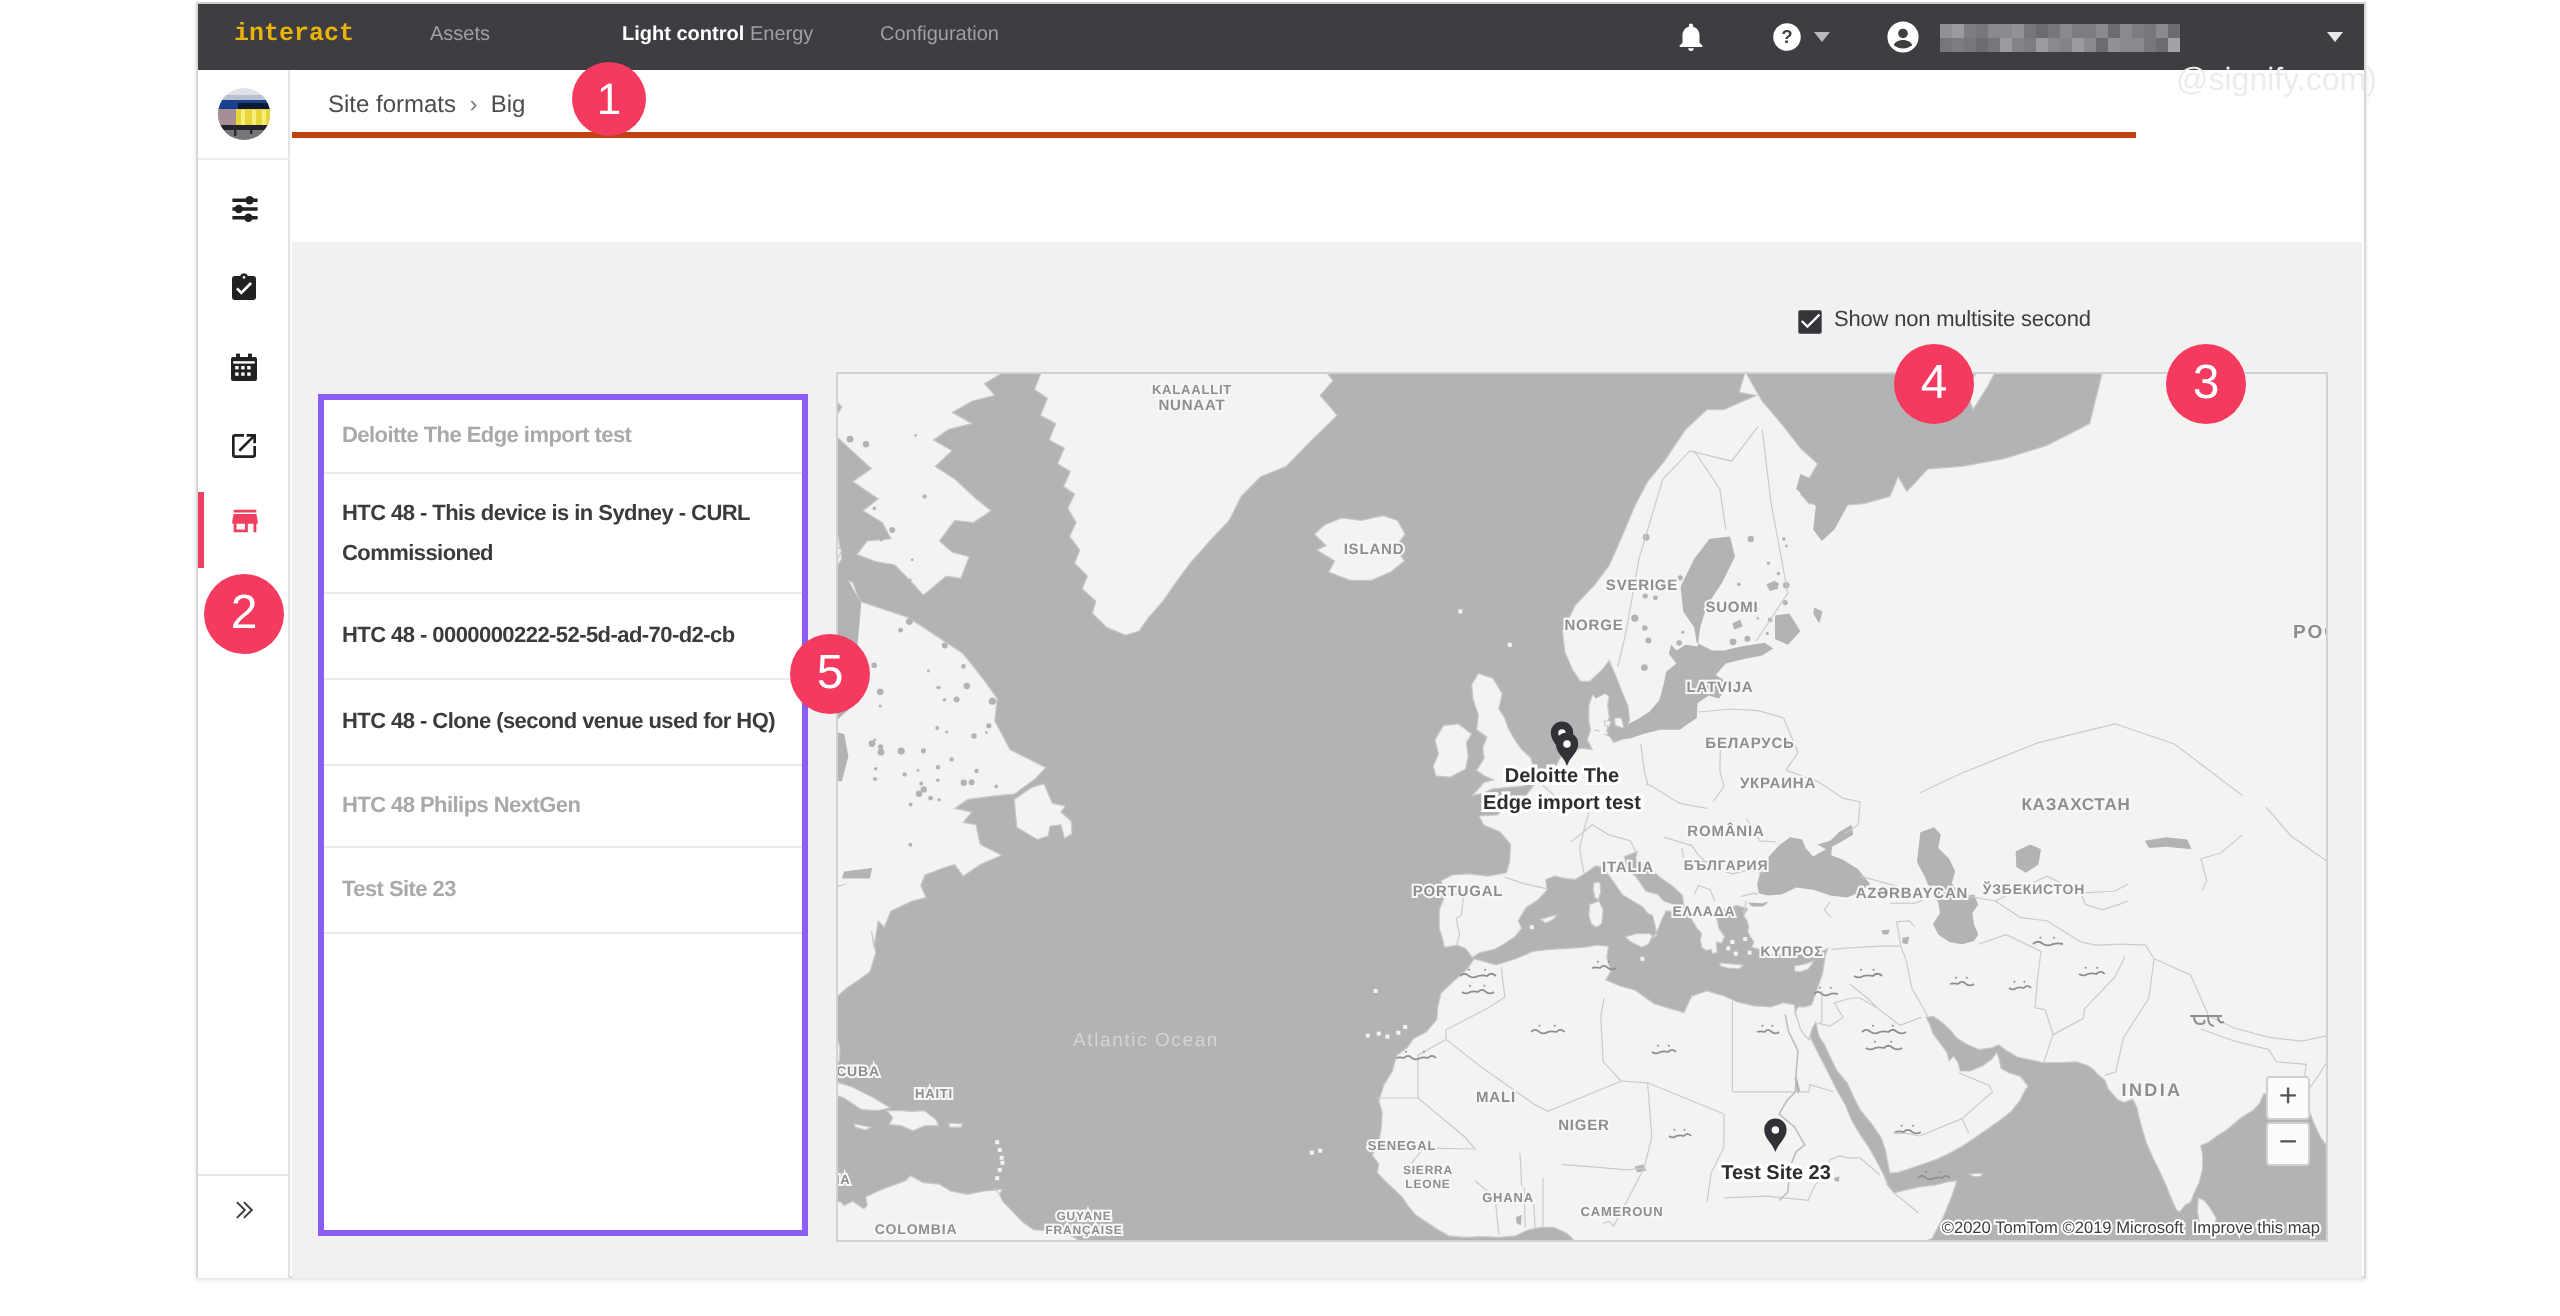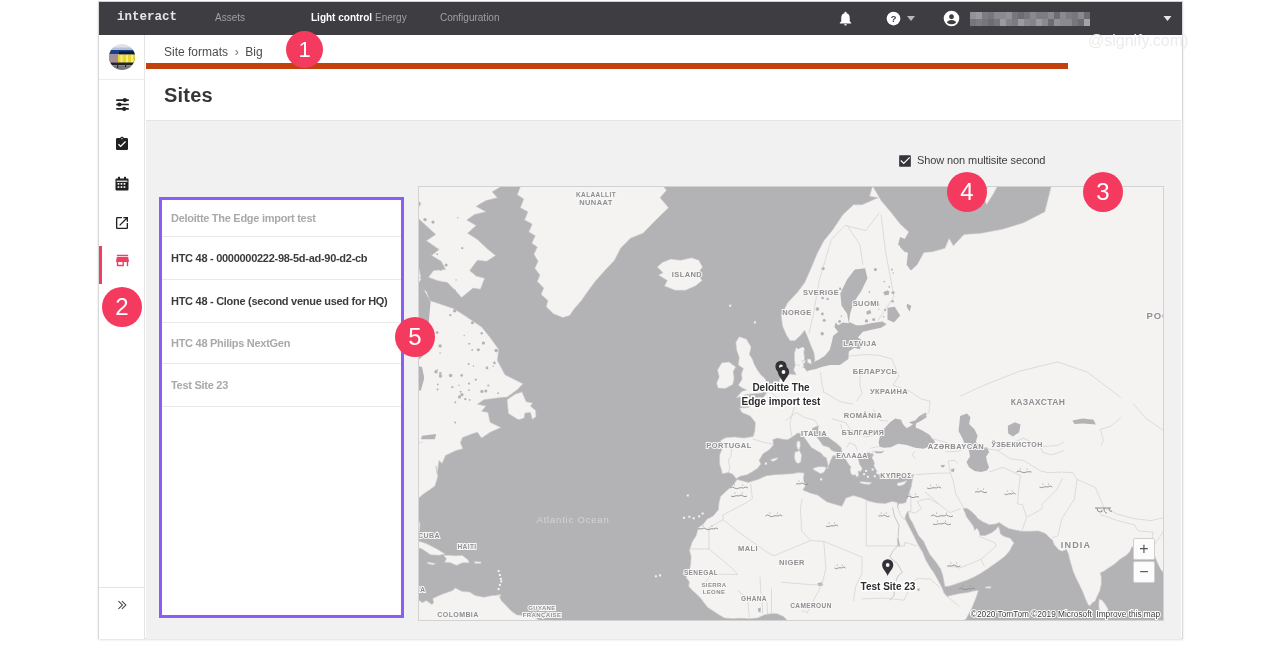--- a/index.html
+++ b/index.html
@@ -2,27 +2,27 @@
 <html><head><meta charset="utf-8">
 <style>
 * { margin:0; padding:0; box-sizing:border-box; }
 html,body { width:1280px; height:658px; background:#ffffff; font-family:"Liberation Sans", sans-serif; overflow:hidden; }
 .app { position:absolute; left:98px; top:1px; width:1085px; height:638px; background:#ffffff;
   border:1px solid #d8d8d8; border-top-color:#cfcfcf; box-shadow:0 1px 2px rgba(0,0,0,0.12); }
 .abs { position:absolute; }
 .abs svg { display:block; }
 .sideitem svg { display:block; margin:0 auto; }
 .topbar { position:absolute; left:0; top:0; width:1083px; height:33px; background:#3e3d42; }
-.logo { position:absolute; left:18px; top:8px; color:#e5e5e5; font-family:"Liberation Mono", monospace;
+.logo { position:absolute; left:18px; top:8px; color:#eab308; font-family:"Liberation Mono", monospace;
   font-weight:bold; font-size:12.5px; letter-spacing:0px; }
 .navlink { position:absolute; top:10px; font-size:10px; color:#a09fa4; letter-spacing:0px; }
 .navlink.active { color:#ffffff; font-weight:bold;padding-left:32px; }
 .sidebar { position:absolute; left:0; top:33px; width:46px; height:604px; background:#ffffff; border-right:1px solid #e4e4e4; }
 .sideitem { position:absolute; left:0; width:46px; text-align:center; }
-.breadcrumb { position:absolute; left:47px; top:33px; width:922px; height:34px; background:#fff; border-bottom:6px solid #c2410c; }
+.breadcrumb { position:absolute; left:47px; top:33px; width:922px; height:34px; background:#fff; border-bottom:3px solid #c2410c; }
 .bc-txt { position:absolute; left:18px; top:10px; font-size:12px; color:#4c4c4c; }
 .pagehead { position:absolute; left:47px; top:67px; width:1035px; height:52px; background:#fff; border-bottom:1px solid #e5e5e5; }
 .pagehead h1 { position:absolute; left:18px; top:15px; font-size:20px; color:#363636; letter-spacing:0.2px; }
 .content { position:absolute; left:47px; top:119px; width:1035px; height:518px; background:#f1f1f2; }
 .search { position:absolute; left:60px; top:143px; width:247px; height:26px; background:#e9e9ea; border:1px solid #d4d4d5; }
 .listcard { position:absolute; left:60px; top:195px; width:245px; height:421px; background:#ffffff; border:3px solid #8b5cf6; }
 .lrow { padding:0 9px; border-bottom:1px solid #e9e9e9; font-size:11px; font-weight:bold; letter-spacing:-0.28px;
   display:flex; align-items:center; color:#3b3b3b; line-height:20px; }
 .lrow.gray { color:#a9a9ab; }
 .mapcard { position:absolute; left:319px; top:184px; width:746px; height:435px; background:#b3b3b5; border:1px solid #d2d2d3; }
@@ -194,38 +194,36 @@
           <path d="M5.6 3.4 4.2 4.8 11.4 12l-7.2 7.2 1.4 1.4L14.2 12z"></path>
           <path d="M12.6 3.4 11.2 4.8 18.4 12l-7.2 7.2 1.4 1.4L21.2 12z"></path>
         </svg>
       </div>
   </div>
 
   <div class="breadcrumb">
     <div class="bc-txt">Site formats&nbsp;&nbsp;<span style="color:#7a7a7a;">›</span>&nbsp;&nbsp;Big</div>
   </div>
 
-  <div class="pagehead">
-      <h1 style="font-weight:bold;">Sites</h1>
-    </div>
 
   <div class="content"></div>
 
 
   <div class="chkrow" style="left:799px;">
     <span style="position:absolute;top:0;left:0;"><svg width="14" height="14" viewBox="0 0 24 24">
           <rect x="2" y="2" width="20" height="20" rx="1.5" fill="#35343a"></rect>
           <path d="M9.8 16.2 5.6 12l-1.4 1.4 5.6 5.6 11-11-1.4-1.4z" fill="#ffffff" transform="translate(0,-1.6)"></path>
         </svg></span>
     <span style="position:absolute;left:19px;top:0px;white-space:nowrap;">Show non multisite second</span>
   </div>
 
   <div class="listcard">
     <div class="lrow gray" style="height:37px;">Deloitte The Edge import test</div>
-    <div class="lrow" style="height:43px;">HTC 48 - 0000000222-98-5d-ad-90-d2-cb</div>
+    <div class="lrow" style="height:60px;">HTC 48 - This device is in Sydney - CURL Commissioned</div>
+    <div class="lrow" style="height:43px;">HTC 48 - 0000000222-52-5d-ad-70-d2-cb</div>
     <div class="lrow" style="height:43px;">HTC 48 - Clone (second venue used for HQ)</div>
     <div class="lrow gray" style="height:41px;">HTC 48 Philips NextGen</div>
     <div class="lrow gray" style="height:43px;">Test Site 23</div>
   </div>
 
   <div class="mapcard">
       <svg width="744" height="433" viewBox="0 0 744 433" xmlns="http://www.w3.org/2000/svg" font-family="Liberation Sans, sans-serif" style="display:block">
         <rect x="0" y="0" width="744" height="433" fill="#b3b3b5"></rect>
 <path d="M92.4,-23.2L97.9,-13.6L94.5,-5.8L101.7,-1.2L98.3,7.8L104.7,12.1L101.3,20.7L108.9,24.8L105.6,33.0L113.2,37.0L109.8,44.9L116.2,48.7L112.8,56.3L118.3,60.0L114.9,67.2L119.1,74.3L115.8,81.2L120.9,88.0L118.3,94.6L124.7,101.1L122.1,107.4L128.9,113.6L127.2,119.7L134.4,126.7L143.8,130.6L150.6,128.6L155.3,121.7L162.5,113.6L168.9,104.3L176.1,94.6L185.9,83.5L195.6,73.2L201.6,61.2L211.4,51.3L224.1,46.2L236.9,33.0L245.4,24.8L249.6,20.7L241.1,10.7L247.5,3.3L239.0,-7.3L248.3,-16.8L243.2,-28.2L249.6,-40.1L92.4,-40.1Z" fill="#f4f3f2" stroke="#c9c9c9" stroke-width="0.6"></path>
 <path d="M244.1,85.8L238.2,80.1L243.2,75.5L251.8,72.0L261.5,73.2L272.6,70.8L279.8,73.2L283.6,80.1L278.5,86.9L283.2,93.5L276.4,99.0L266.6,103.2L256.0,103.2L245.4,99.0L248.3,93.5L239.4,88.0Z" fill="#f4f3f2" stroke="#c9c9c9" stroke-width="0.6"></path>

